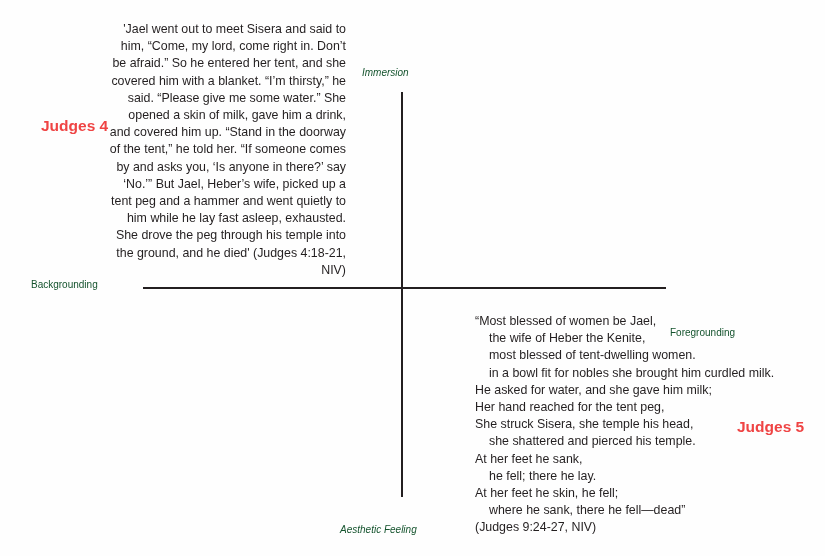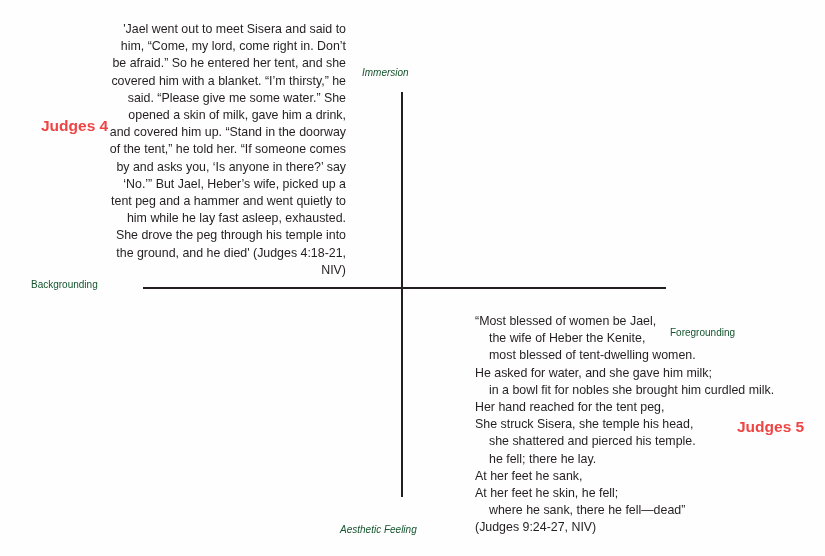--- a/index.html
+++ b/index.html
@@ -114,25 +114,25 @@
 
   <div class="corpus-label judges4">Judges 4</div>
   <div class="corpus-label judges5">Judges 5</div>
 
   <div class="passage-prose">'Jael went out to meet Sisera and said to him, “Come, my lord, come right in. Don’t be afraid.” So he entered her tent, and she covered him with a blanket. “I’m thirsty,” he said. “Please give me some water.” She opened a skin of milk, gave him a drink, and covered him up. “Stand in the doorway of the tent,” he told her. “If someone comes by and asks you, ‘Is anyone in there?’ say ‘No.’” But Jael, Heber’s wife, picked up a tent peg and a hammer and went quietly to him while he lay fast asleep, exhausted. She drove the peg through his temple into the ground, and he died' (Judges 4:18-21, NIV)</div>
 
   <div class="passage-poetry">
       <div class="pline">“Most blessed of women be Jael,</div>
       <div class="pline indent">the wife of Heber the Kenite,</div>
       <div class="pline indent">most blessed of tent-dwelling women.</div>
+      <div class="pline indent">in a bowl fit for nobles she brought him curdled milk.</div>
       <div class="pline">He asked for water, and she gave him milk;</div>
-      <div class="pline indent">in a bowl fit for nobles she brought him curdled milk.</div>
       <div class="pline">Her hand reached for the tent peg,</div>
       <div class="pline">She struck Sisera, she temple his head,</div>
       <div class="pline indent">she shattered and pierced his temple.</div>
+      <div class="pline">At her feet he sank,</div>
       <div class="pline indent">he fell; there he lay.</div>
-      <div class="pline">At her feet he sank,</div>
       <div class="pline">At her feet he skin, he fell;</div>
       <div class="pline indent">where he sank, there he fell—dead”</div>
       <div class="pline">(Judges 9:24-27, NIV)</div>
     </div>
 
 </div>
 
 </body></html>

